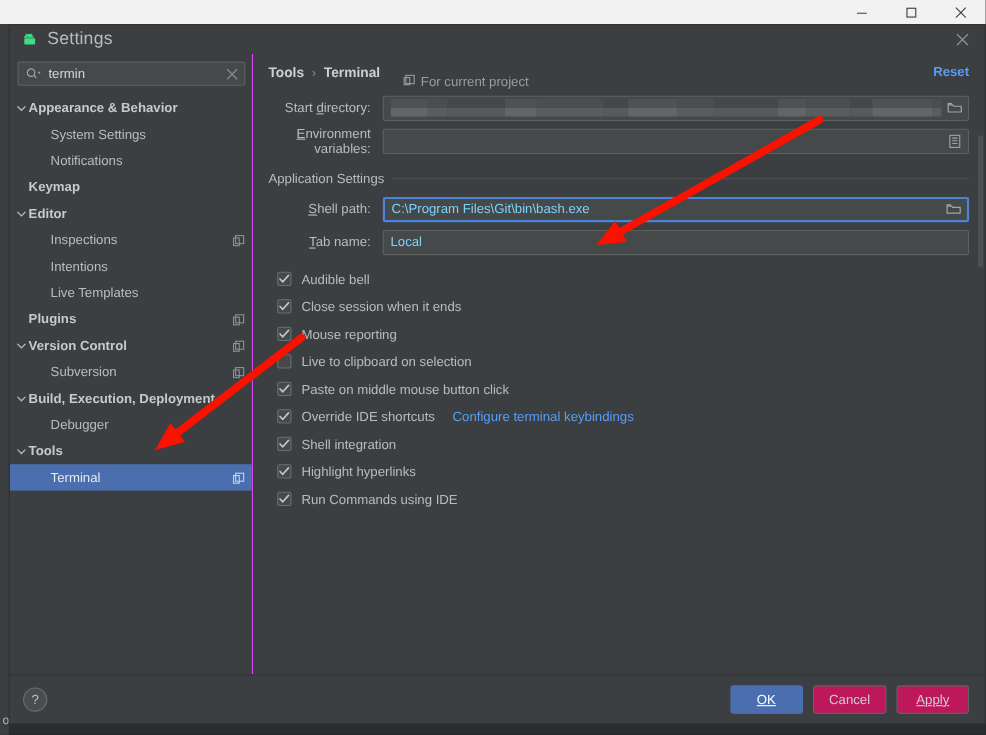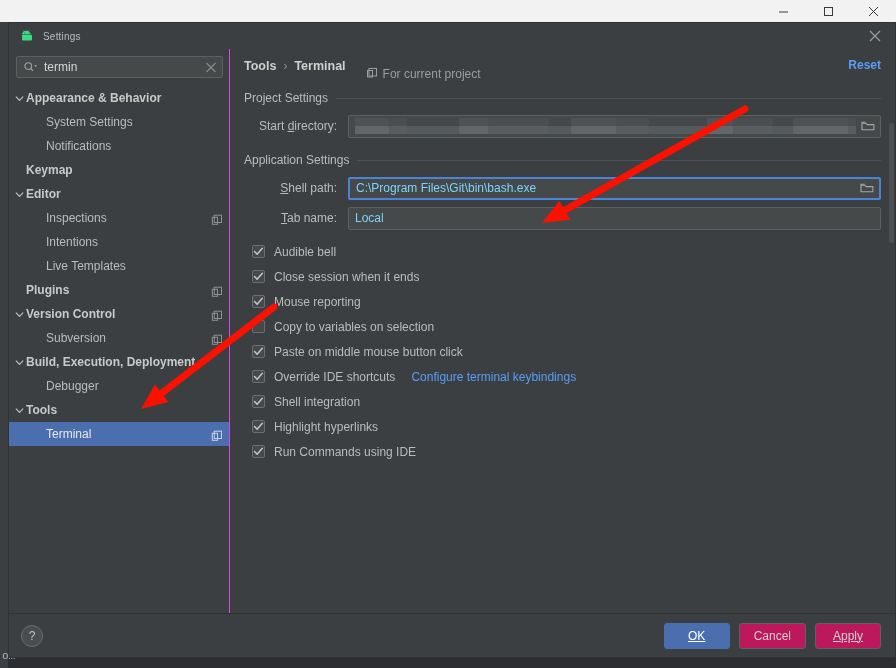--- a/index.html
+++ b/index.html
@@ -51,21 +51,21 @@
   
   #dialog-titlebar {
     height: 26px; flex: 0 0 26px;
     background: #3c3f41;
     display: flex; align-items: center;
     padding: 0 0 0 10px;
     position: relative;
   }
   #android-icon { width: 16px; height: 16px; flex: 0 0 16px; margin-right: 8px; }
   #dialog-title {
-    font-size: 10px; color: #bbbbbb; letter-spacing: .2px;
+    font-size: 16px; color: #bbbbbb; letter-spacing: .2px;
   }
   #dialog-close {
     position: absolute; right: 10px; top: 3px;
     width: 20px; height: 20px;
     display: flex; align-items: center; justify-content: center;
     color: #9a9a9a;
   }
 
   
   #dialog-body { flex: 1 1 auto; display: flex; min-height: 0; position: relative; }
@@ -413,24 +413,20 @@
           <svg id="project-scope-icon" viewBox="0 0 12 12">
             <rect x="3" y="1.5" width="7.5" height="7.5" fill="none" stroke="currentColor" stroke-width="1"></rect>
             <rect x="1.5" y="3.5" width="5" height="6.5" fill="none" stroke="currentColor" stroke-width="1"></rect>
           </svg>
           <span class="lbl">For current project</span>
         </div>
         <span id="reset-link">Reset</span>
       </div>
 
       <div class="section">
-        <div class="section-header">
-          <span class="section-title">Project Settings</span>
-          <span class="section-rule"></span>
-        </div>
         <div id="project-fields">
             <div class="field-row">
               <div class="field-label">Start <u>d</u>irectory:</div>
               <div class="text-field">
                 <div class="redacted">
                   <span class="blk" style="left: 0px; top: 1px; width: 34px; height: 8px; background: rgb(78, 82, 84);"></span>
                   <span class="blk" style="left: 0px; top: 9px; width: 34px; height: 8px; background: rgb(98, 102, 104);"></span>
                   <span class="blk" style="left: 34px; top: 9px; width: 18px; height: 8px; background: rgb(89, 93, 95);"></span>
                   <span class="blk" style="left: 34px; top: 1px; width: 18px; height: 8px; background: rgb(74, 78, 80);"></span>
                   <span class="blk" style="left: 52px; top: 1px; width: 52px; height: 8px; background: rgb(68, 72, 74);"></span>
@@ -459,20 +455,34 @@
                   <span class="blk" style="left: 493px; top: 1px; width: 31px; height: 8px; background: rgb(74, 78, 80);"></span>
                 </div>
                 <span class="field-btn">
                   <svg width="14" height="12" viewBox="0 0 14 12">
                     <path d="M1 9.8 V3.3 H5.1 L6.2 4.6 H12.9 V9.8 Z" fill="none" stroke="currentColor" stroke-width="1.1" stroke-linejoin="round"></path>
                     <path d="M1 3.3 V2.2 H4.6" fill="none" stroke="currentColor" stroke-width="1.1"></path>
                   </svg>
                 </span>
               </div>
             </div>
+            <div class="field-row">
+              <div class="field-label"><u>E</u>nvironment variables:</div>
+              <div class="text-field">
+                <span class="value"></span>
+                <span class="field-btn">
+                  <svg width="12" height="13" viewBox="0 0 12 13">
+                    <rect x="1.5" y="1" width="9" height="11" fill="none" stroke="currentColor" stroke-width="1"></rect>
+                    <line x1="3.6" y1="3.6" x2="8.4" y2="3.6" stroke="currentColor" stroke-width="1"></line>
+                    <line x1="3.6" y1="6" x2="8.4" y2="6" stroke="currentColor" stroke-width="1"></line>
+                    <line x1="3.6" y1="8.4" x2="8.4" y2="8.4" stroke="currentColor" stroke-width="1"></line>
+                  </svg>
+                </span>
+              </div>
+            </div>
           </div>
       </div>
 
       <div class="section" style="margin-top:12px;">
         <div class="section-header">
           <span class="section-title">Application Settings</span>
           <span class="section-rule"></span>
         </div>
         <div id="app-fields">
             <div class="field-row">
@@ -516,21 +526,21 @@
           <div class="cb-row">
             <span class="cb-box">
               <svg width="11" height="11" viewBox="0 0 11 11">
                 <path d="M1.6 5.6 L4.1 8.2 L9.3 2.3" fill="none" stroke="#c4c7c9" stroke-width="1.5" stroke-linecap="round" stroke-linejoin="round"></path>
               </svg>
             </span>
             <span class="cb-label">Mouse reporting</span>
           </div>
           <div class="cb-row">
             <span class="cb-box"></span>
-            <span class="cb-label">Copy to variables on selection</span>
+            <span class="cb-label">Live to clipboard on selection</span>
           </div>
           <div class="cb-row">
             <span class="cb-box">
               <svg width="11" height="11" viewBox="0 0 11 11">
                 <path d="M1.6 5.6 L4.1 8.2 L9.3 2.3" fill="none" stroke="#c4c7c9" stroke-width="1.5" stroke-linecap="round" stroke-linejoin="round"></path>
               </svg>
             </span>
             <span class="cb-label">Paste on middle mouse button click</span>
           </div>
           <div class="cb-row">

